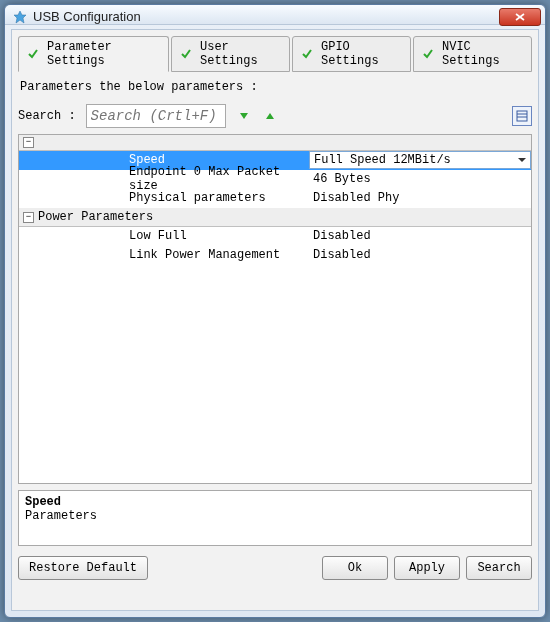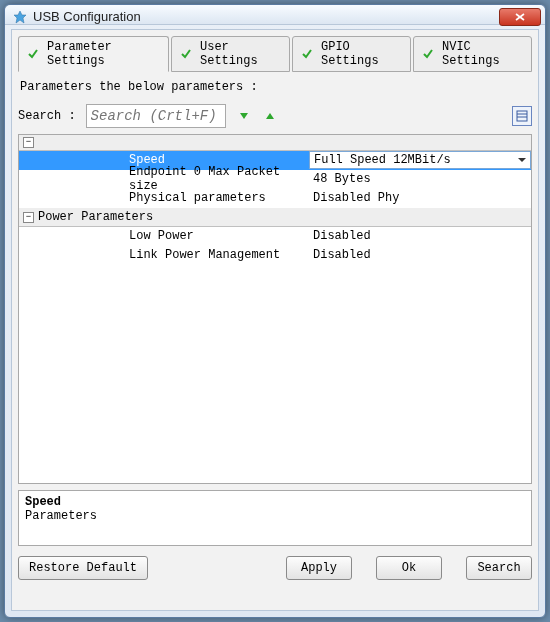--- a/index.html
+++ b/index.html
@@ -192,21 +192,21 @@
     background: #fff;
     height: 56px;
     padding: 4px 6px;
     font-family: "Courier New", monospace;
     font-size: 12px;
   }
   .desc-title { font-weight: bold; }
 
   .button-row {
     display: flex;
-    gap: 24px;
+    gap: 6px;
     margin-top: 10px;
   }
   .btn {
     height: 24px;
     border: 1px solid #8a8a8a;
     background: linear-gradient(#fdfdfd, #e3e3e3);
     border-radius: 3px;
     font-family: "Courier New", monospace;
     font-size: 12px;
     padding: 0 10px;
@@ -304,48 +304,48 @@
       </div>
       <div class="param-row selected">
         <div class="param-label">Speed</div>
         <div class="param-value">
           <span>Full Speed 12MBit/s</span>
           <span class="dropdown-arrow"></span>
         </div>
       </div>
       <div class="param-row">
         <div class="param-label">Endpoint 0 Max Packet size</div>
-        <div class="param-value">48 Bytes</div>
+        <div class="param-value">46 Bytes</div>
       </div>
       <div class="param-row">
         <div class="param-label">Physical parameters</div>
         <div class="param-value">Disabled Phy</div>
       </div>
 
       <div class="group-header">
         <span class="collapse-box">−</span>
         <span>Power Parameters</span>
       </div>
       <div class="param-row">
-        <div class="param-label">Low Power</div>
+        <div class="param-label">Low Full</div>
         <div class="param-value">Disabled</div>
       </div>
       <div class="param-row">
         <div class="param-label">Link Power Management</div>
         <div class="param-value">Disabled</div>
       </div>
     </div>
 
     <div class="desc-box">
       <div class="desc-title">Speed</div>
       <div>Parameters</div>
     </div>
 
     <div class="button-row">
       <div class="btn restore">Restore Default</div>
       <span class="btn-spacer"></span>
+      <div class="btn small">Ok</div>
       <div class="btn small">Apply</div>
-      <div class="btn small">Ok</div>
       <div class="btn small">Search</div>
     </div>
 
   </div>
 </div>
 
 </body></html>

